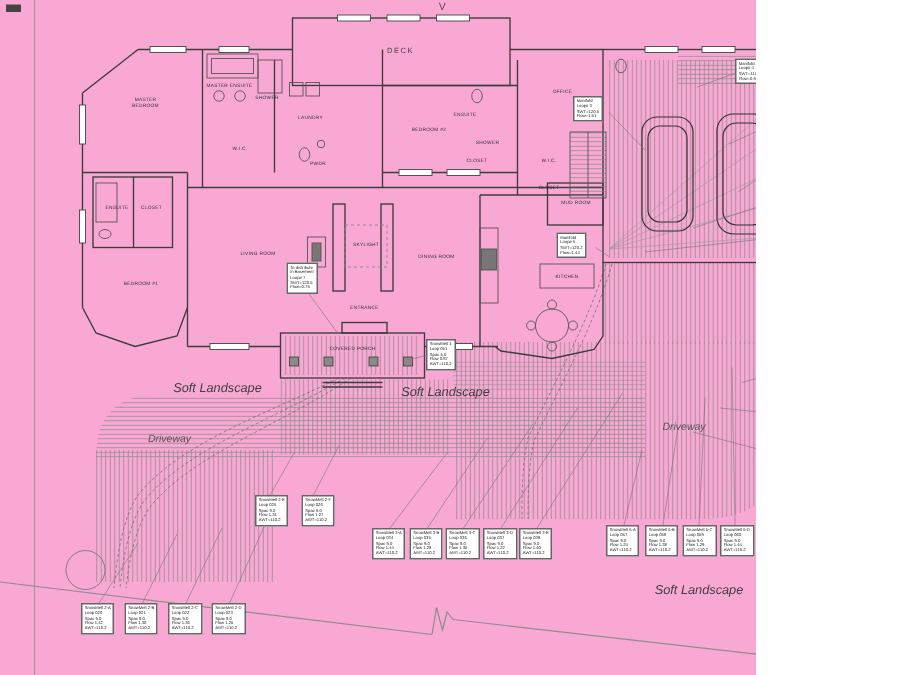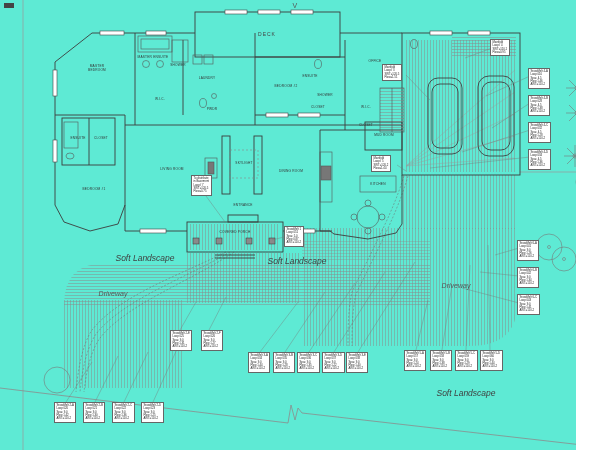--- a/index.html
+++ b/index.html
@@ -1,16 +1,16 @@
 <!DOCTYPE html>
 <html><head>
 <meta charset="utf-8">
 <style>
   html,body{margin:0;padding:0;background:#fff;}
-  .canvas{position:relative;width:576px;height:450px;background:#5eead4;overflow:hidden;
+  .canvas{position:relative;width:504px;height:450px;background:#f9a8d4;overflow:hidden;
           font-family:"Liberation Sans",sans-serif;}
   .canvas svg{position:absolute;left:0;top:0;z-index:1;}
   .room{position:absolute;transform:translate(-50%,-50%);font-size:3.2px;line-height:1.2;
         color:#333;white-space:pre-line;text-align:center;z-index:4;letter-spacing:.2px;}
   .deck-label{font-size:5px;letter-spacing:1px;color:#444;}
   .north{font-size:7px;color:#555;}
   .land{position:absolute;transform:translate(-50%,-50%);font-style:italic;color:#3f3f3f;
         font-size:8.5px;z-index:4;white-space:nowrap;}
   .drive{font-size:7px;color:#555;}
   .callout{position:absolute;border:0.5px solid #666;background:#fff;font-size:2.8px;

